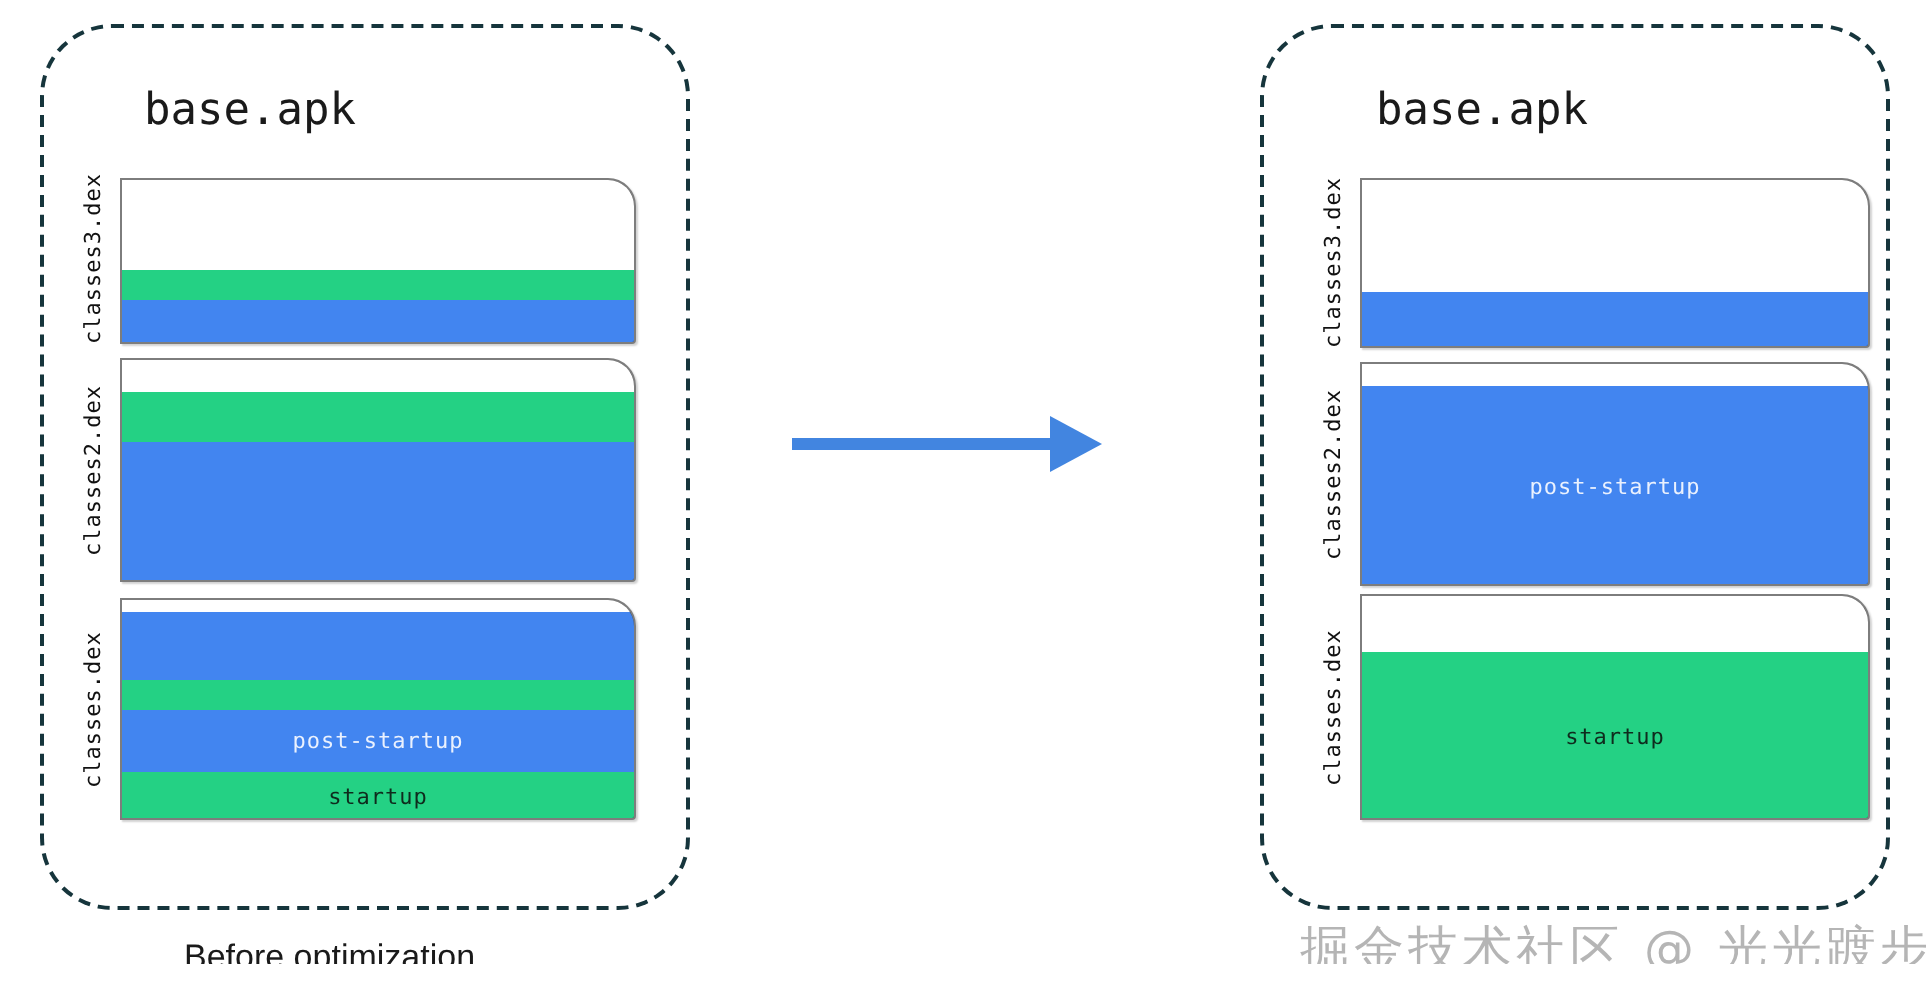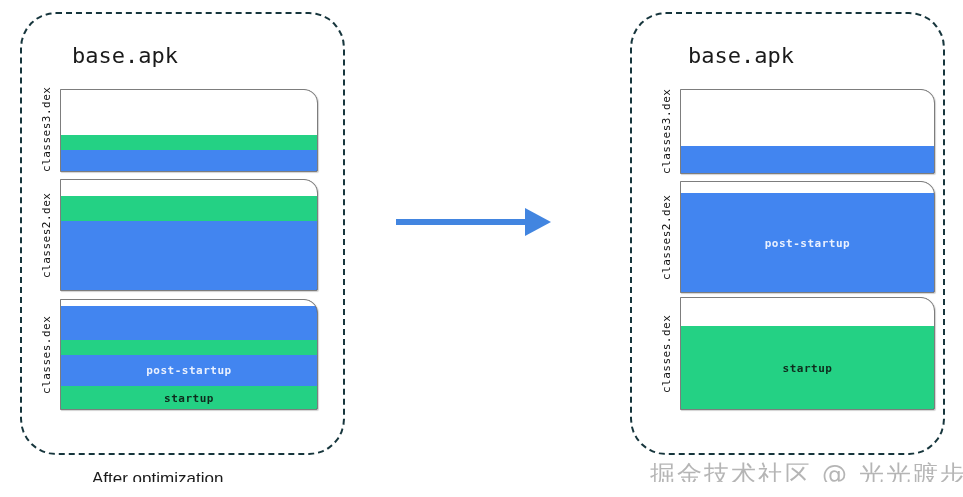--- a/index.html
+++ b/index.html
@@ -54,21 +54,20 @@
 
   .dex-box {
     position: absolute;
     background: #404040;
     border: 1px solid #7d7d7d;
     border-top-right-radius: 14px;
     border-bottom-right-radius: 2px;
     box-sizing: border-box;
     overflow: hidden;
     box-shadow: 1px 1px 1px rgba(0,0,0,0.18);
-    font-weight: bold;
   }
 
   .seg {
     position: absolute;
     left: 0;
     right: 0;
     box-sizing: border-box;
     display: flex;
     align-items: center;
     justify-content: center;
@@ -149,21 +148,21 @@
 
   <div class="dex-label" style="left:40px; top:299px; height:111px; width:14px;">classes.dex</div>
   <div class="dex-box" style="left:60px; top:299px; width:258px; height:111px;">
     <div class="seg white" style="top:0px; height:6px;"></div>
     <div class="seg blue" style="top:6px; height:34px;"></div>
     <div class="seg green" style="top:40px; height:15px;"></div>
     <div class="seg blue" style="top:55px; height:31px;">post-startup</div>
     <div class="seg green" style="top:86px; height:24px;">startup</div>
   </div>
 
-  <div class="caption" id="caption-left">After optimization</div>
+  <div class="caption" id="caption-left">Before optimization</div>
 
   <div id="arrow-shaft"></div>
   <div id="arrow-head"></div>
 
   <div class="panel" id="panel-right"></div>
 
   <div class="apk-title" id="apk-title-right">base.apk</div>
 
   <div class="dex-label" style="left:660px; top:89px; height:85px; width:14px;">classes3.dex</div>
   <div class="dex-box" style="left:680px; top:89px; width:255px; height:85px;">

